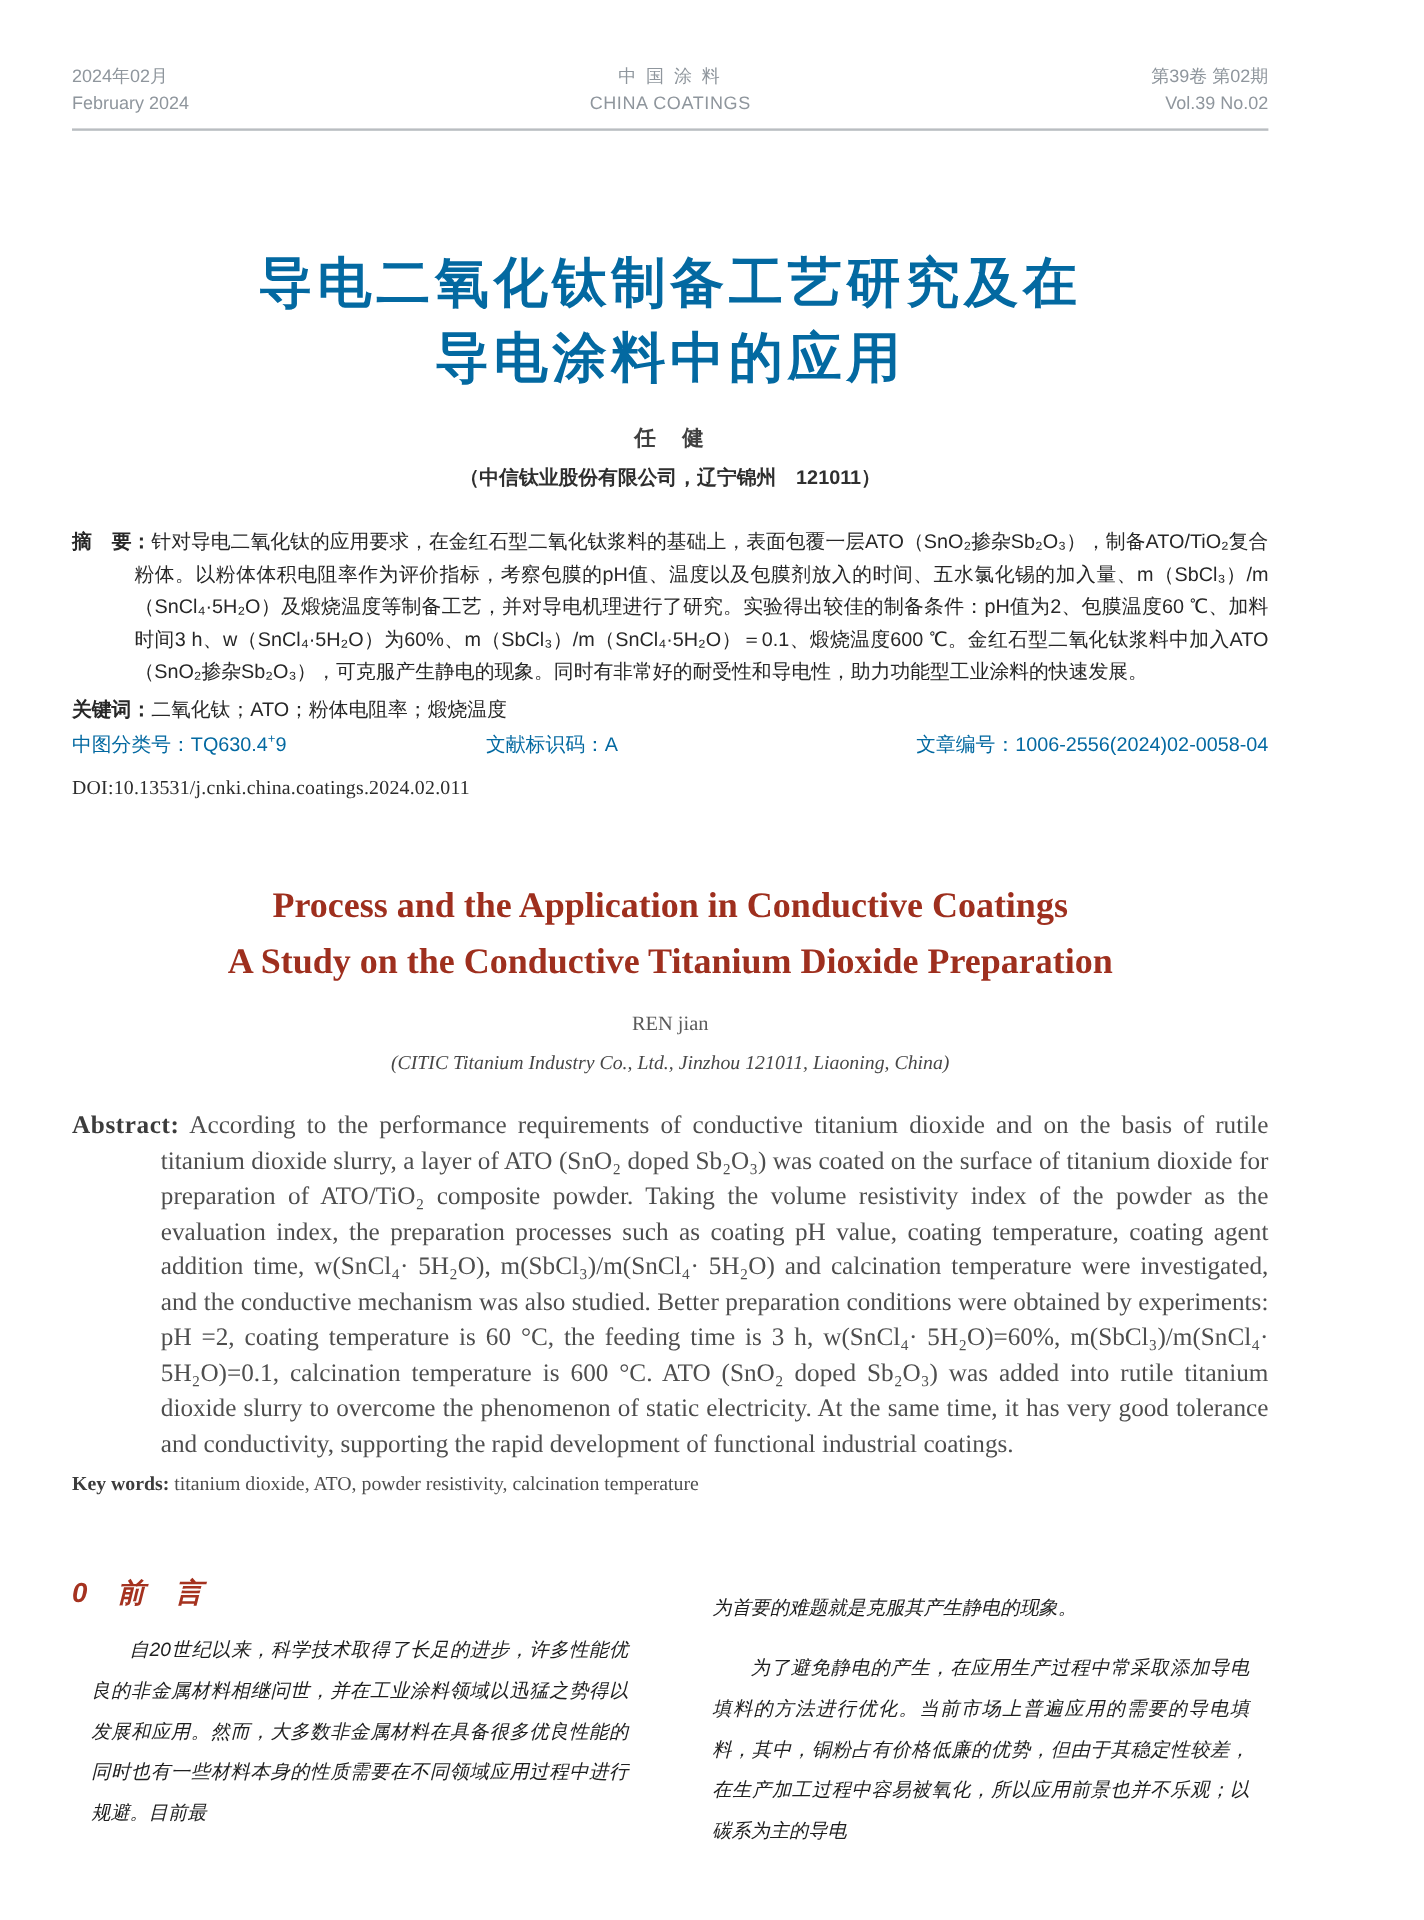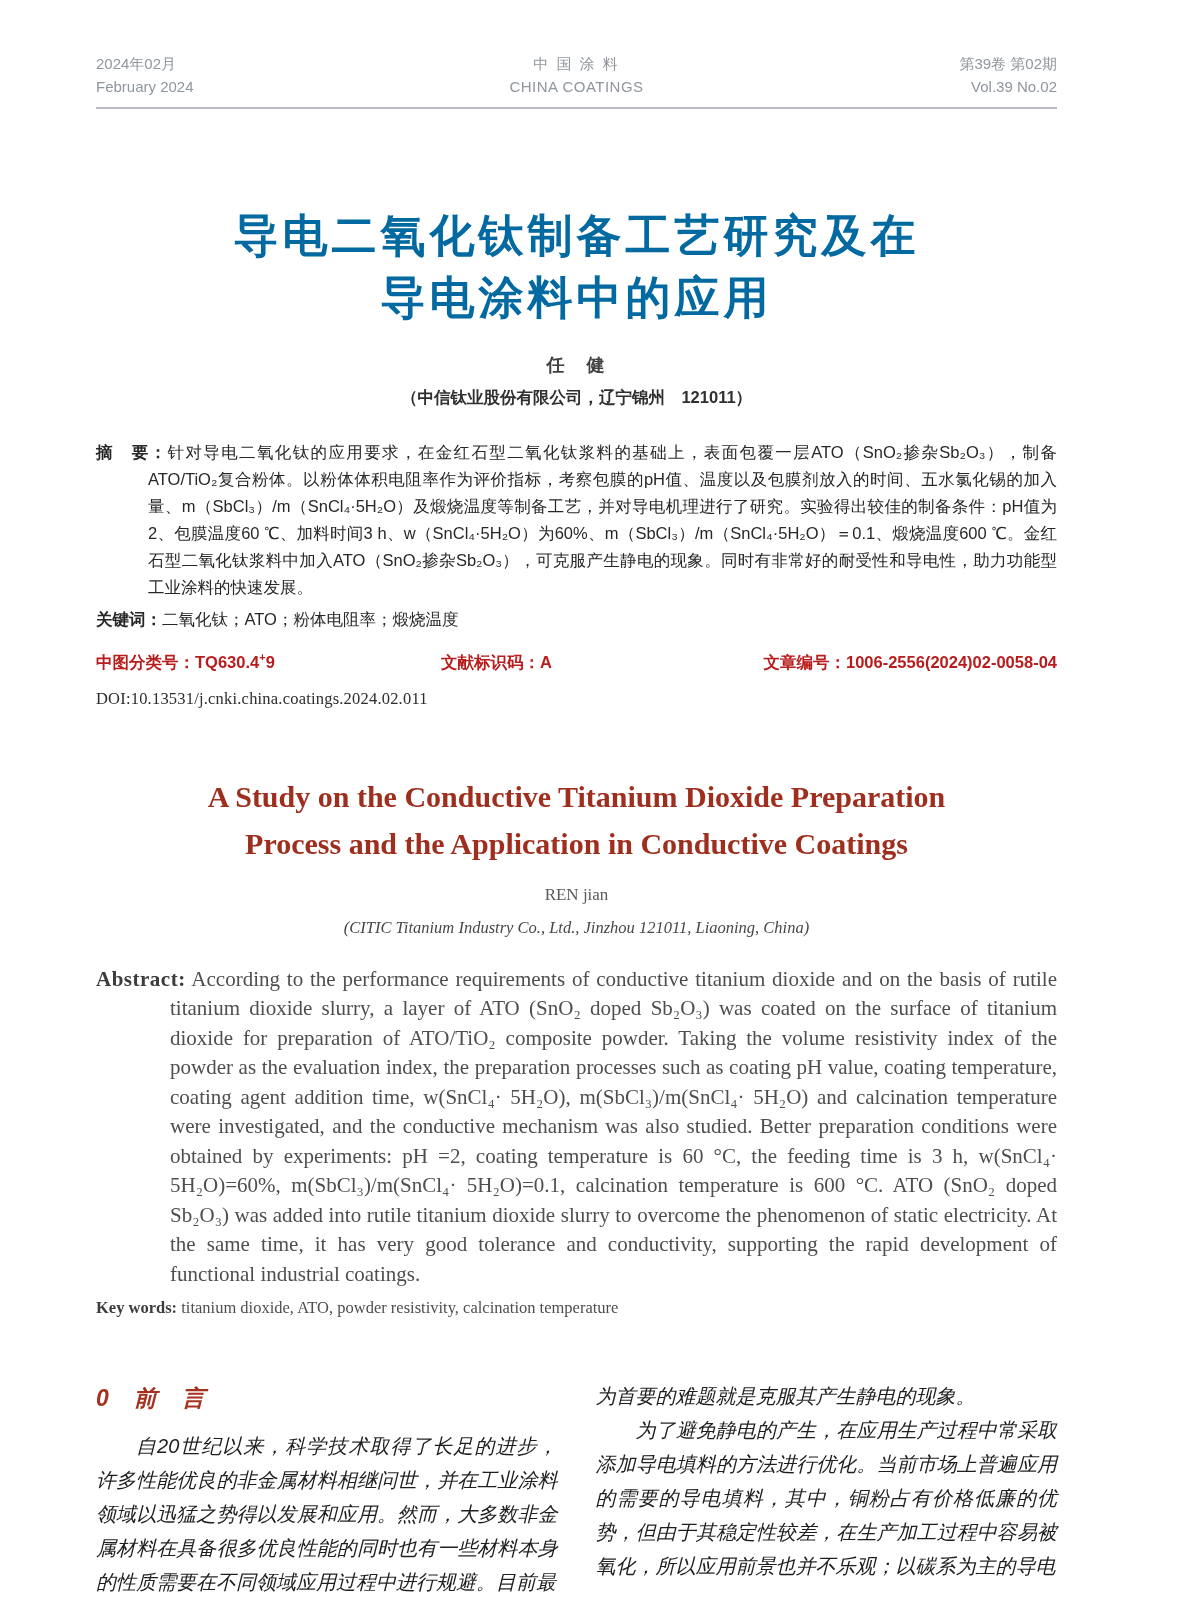--- a/index.html
+++ b/index.html
@@ -4,21 +4,21 @@
 <style>
   html, body { margin:0; padding:0; }
   body {
     width:1187px; height:1600px;
     background:#ffffff;
     font-family:"Liberation Sans", sans-serif;
     color:#222222;
     overflow:hidden;
     position:relative;
   }
-  .page { padding:52px 130px 0 96px; box-sizing:border-box; }
+  .page { padding:52px 130px 0 60px; box-sizing:border-box; }
 
   
   .jheader {
     display:flex; justify-content:space-between; align-items:flex-end;
     color:#8f969d; font-size:15px; line-height:23px;
     border-bottom:2px solid #b9bdc1; padding-bottom:9px;
   }
   .jheader .cell { white-space:nowrap; }
   .jheader .cell.center { text-align:center; letter-spacing:2px; }
   .jheader .cell.center .en { letter-spacing:0.5px; }
@@ -37,22 +37,22 @@
   .hang-zh {
     margin-top:30px; font-size:16.5px; line-height:27px; color:#272727;
     text-align:justify; padding-left:52px; text-indent:-52px;
   }
   .hang-zh .lbl { font-weight:bold; }
   .kw-zh { margin-top:5px; font-size:16.5px; line-height:27px; color:#272727;
     padding-left:0; text-indent:0; }
   .kw-zh .lbl { font-weight:bold; }
 
   .meta-row {
-    margin-top:18px; font-size:16.5px; color:#b91c1c;
-    display:flex; align-items:baseline;font-weight:bold;
+    margin-top:4px; font-size:16.5px; color:#0369a1;
+    display:flex; align-items:baseline;
   }
   .meta-row .m1 { width:345px; }
   .meta-row .m2 { width:265px; }
   .meta-row .m3 { flex:1; text-align:right; }
   sup.clc { font-size:11px; vertical-align:super; }
 
   .doi-line {
     margin-top:15px; font-family:"Liberation Serif", serif;
     font-size:16.5px; color:#2c2c2c; letter-spacing:0.2px;
   }
@@ -80,21 +80,21 @@
   .kw-en .lbl { font-weight:bold; color:#3c3c3c; }
 
   
   .columns { margin-top:56px; display:flex; gap:38px;font-style:italic; }
   .col { flex:1; min-width:0; }
   .sec-heading {
     color:#a5321f; font-weight:bold; font-size:23px;
     margin:4px 0 15px 0; letter-spacing:1px;
   }
   .col p {
-    margin:0; font-size:20px; line-height:34px;
+    margin:16px; font-size:16px; line-height:34px;
     text-align:justify; color:#1e1e1e;
   }
   .col p.indent { text-indent:2em; }
 </style>
 </head>
 <body>
 
 <div class="page">
 
   <div class="jheader">
@@ -136,22 +136,22 @@
       <span>文献标识码：</span><span>A</span>
     </div>
     <div class="m3">
       <span>文章编号：</span><span>1006-2556(2024)02-0058-04</span>
     </div>
   </div>
 
   <div class="doi-line">DOI:10.13531/j.cnki.china.coatings.2024.02.011</div>
 
   <div class="title-en">
+    <div>Process and the Application in Conductive Coatings</div>
     <div>A Study on the Conductive Titanium Dioxide Preparation</div>
-    <div>Process and the Application in Conductive Coatings</div>
   </div>
 
   <div class="author-en">REN jian</div>
   <div class="affil-en">(CITIC Titanium Industry Co., Ltd., Jinzhou 121011, Liaoning, China)</div>
 
   <div class="hang-en">
     <span class="lbl">Abstract:</span> <span>According to the performance requirements of conductive titanium dioxide and on the basis of rutile titanium dioxide slurry, a layer of ATO (SnO₂ doped Sb₂O₃) was coated on the surface of titanium dioxide for preparation of ATO/TiO₂ composite powder. Taking the volume resistivity index of the powder as the evaluation index, the preparation processes such as coating pH value, coating temperature, coating agent addition time, w(SnCl₄· 5H₂O), m(SbCl₃)/m(SnCl₄· 5H₂O) and calcination temperature were investigated, and the conductive mechanism was also studied. Better preparation conditions were obtained by experiments: pH =2, coating temperature is 60 °C, the feeding time is 3 h, w(SnCl₄· 5H₂O)=60%, m(SbCl₃)/m(SnCl₄· 5H₂O)=0.1, calcination temperature is 600 °C. ATO (SnO₂ doped Sb₂O₃) was added into rutile titanium dioxide slurry to overcome the phenomenon of static electricity. At the same time, it has very good tolerance and conductivity, supporting the rapid development of functional industrial coatings.</span>
   </div>
 
   <div class="kw-en">

